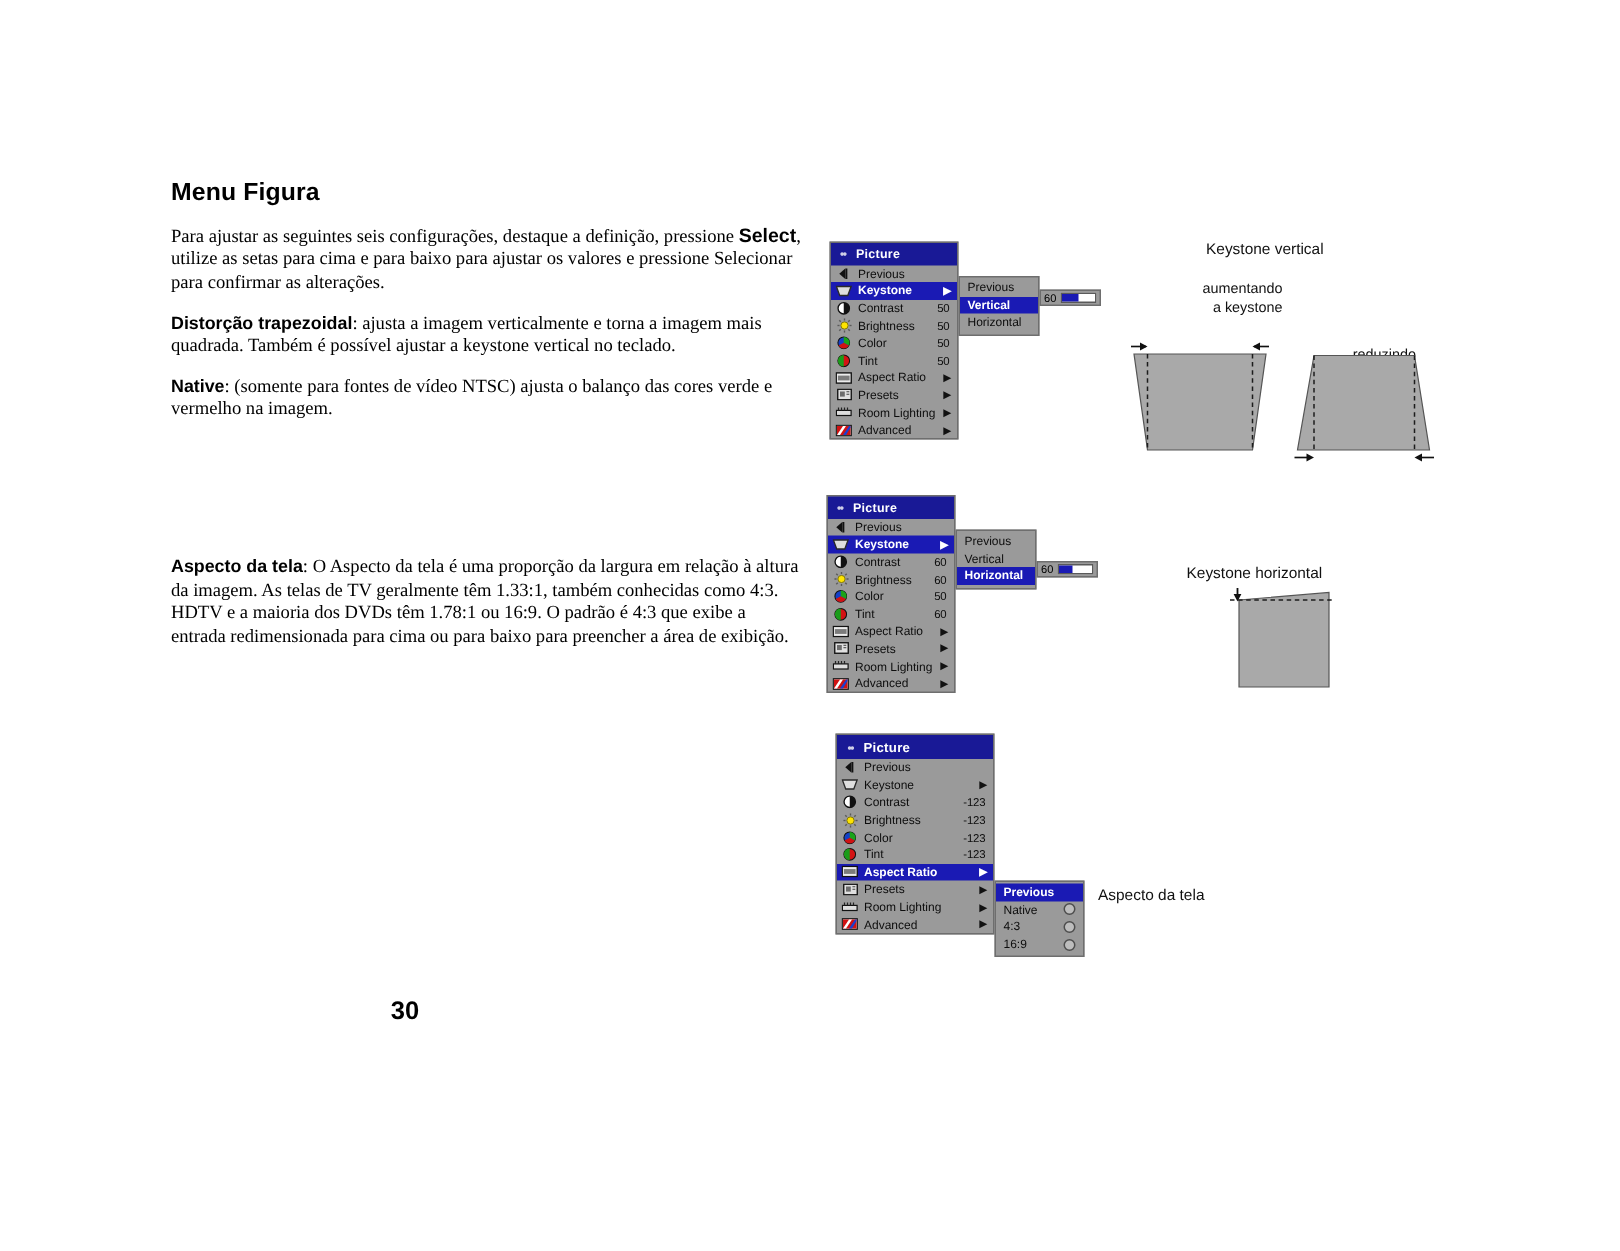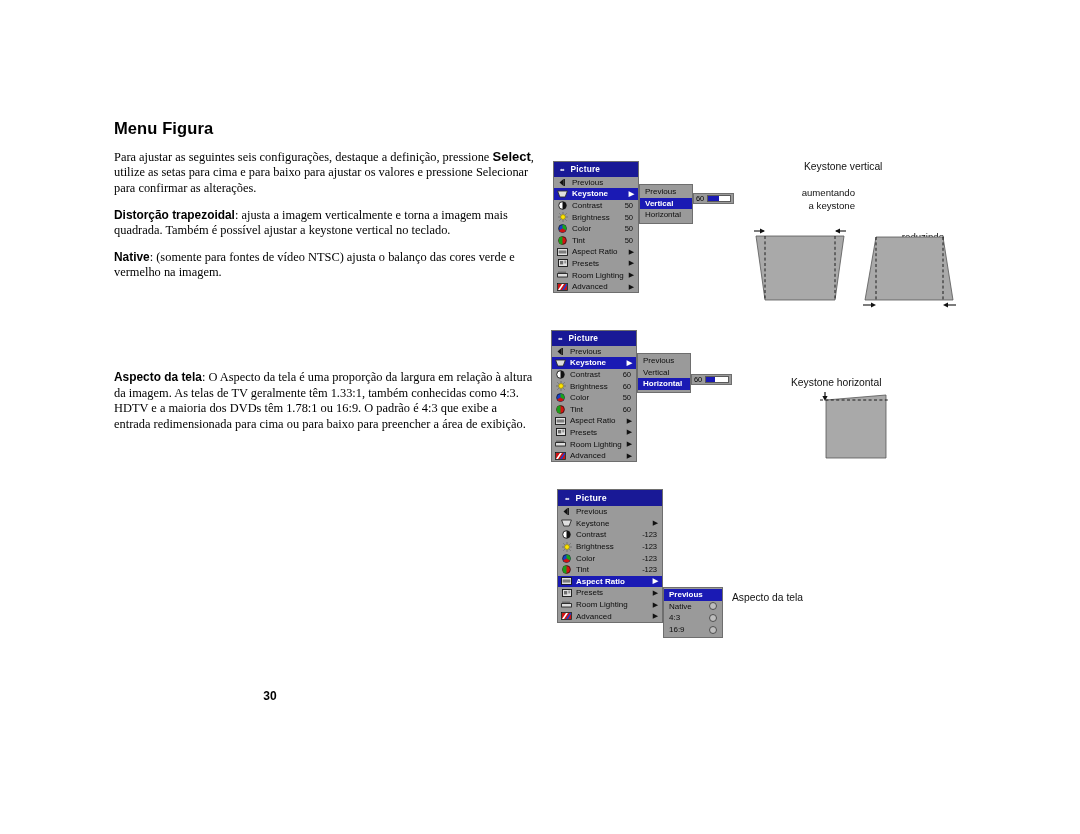--- a/index.html
+++ b/index.html
@@ -170,25 +170,25 @@
     font-size:9.6px;
     color:#111;
     text-align:right;
     line-height:12.5px;
     white-space:nowrap;
   }
 
   .page-num{
     position:absolute;
     left:0; right:0;
-    top:689px;
+    top:664px;
     text-align:center;
     font-family:"Liberation Sans", sans-serif;
     font-weight:bold;
-    font-size:12px;
+    font-size:17px;
   }
   .pn-wrap{margin-left:-540px;}
 
   svg{display:block;}
 </style>
 </head>
 <body>
 
 <div class="page">
 

